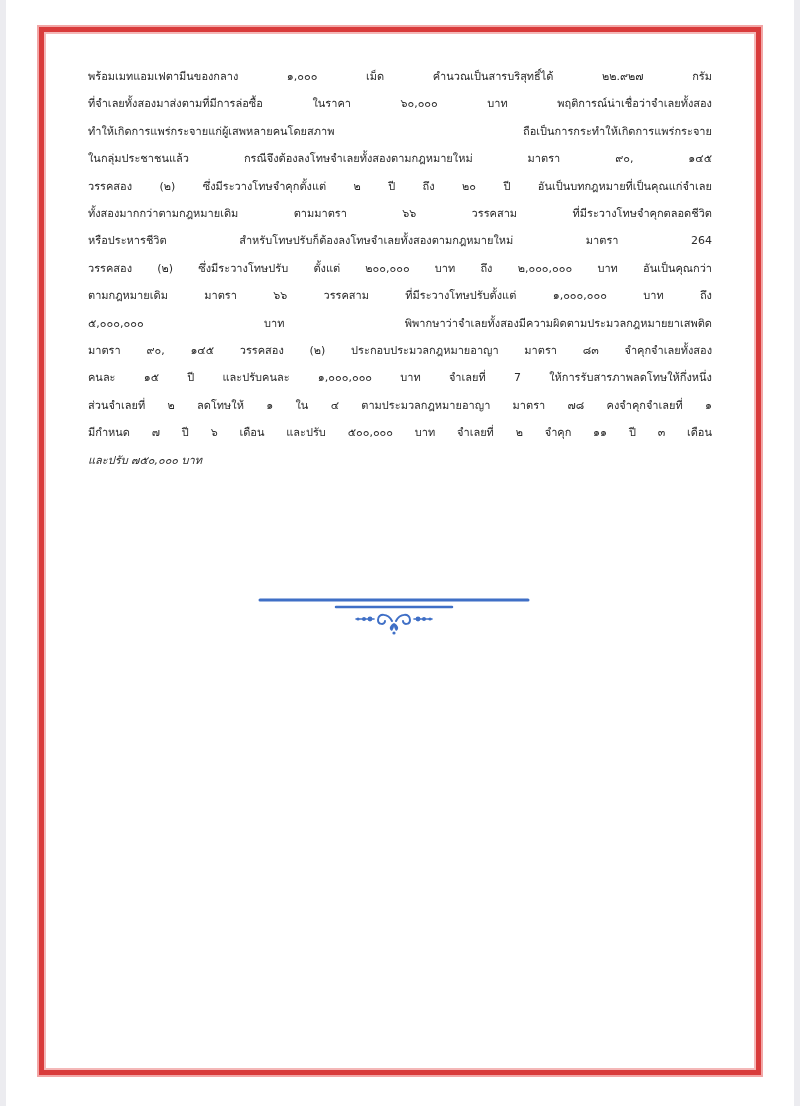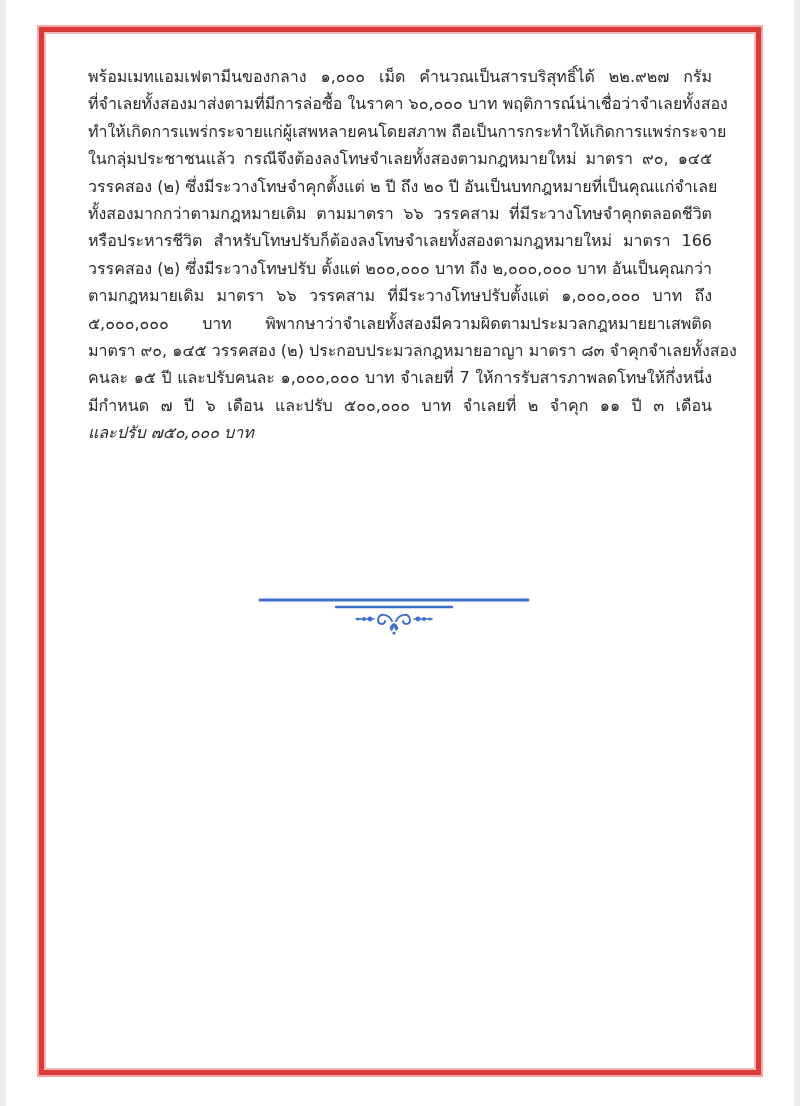--- a/index.html
+++ b/index.html
@@ -41,21 +41,21 @@
       left: 44px; top: 32px;
       width: 712px; height: 1038px;
       box-sizing: border-box;
       border: 2px solid #f4b8b8;
     }
     .page-text {
       position: absolute;
       left: 88px;
       top: 63px;
       width: 624px;
-      font-size: 16px;
+      font-size: 11px;
       line-height: 27.4px;
       color: #2a2a2a;
     }
     .page-text .line {
       display: block;
       white-space: nowrap;
       text-align: justify;
       text-align-last: justify;
     }
     .page-text .line.last {
@@ -80,26 +80,27 @@
 <div class="frame-main"></div>
 <div class="frame-inner"></div>
 
 <div class="page-text">
   <span class="line">พร้อมเมทแอมเฟตามีนของกลาง ๑,๐๐๐ เม็ด คำนวณเป็นสารบริสุทธิ์ได้ ๒๒.๙๒๗ กรัม</span>
   <span class="line">ที่จำเลยทั้งสองมาส่งตามที่มีการล่อซื้อ ในราคา ๖๐,๐๐๐ บาท พฤติการณ์น่าเชื่อว่าจำเลยทั้งสอง</span>
   <span class="line">ทำให้เกิดการแพร่กระจายแก่ผู้เสพหลายคนโดยสภาพ ถือเป็นการกระทำให้เกิดการแพร่กระจาย</span>
   <span class="line">ในกลุ่มประชาชนแล้ว กรณีจึงต้องลงโทษจำเลยทั้งสองตามกฎหมายใหม่ มาตรา ๙๐, ๑๔๕</span>
   <span class="line">วรรคสอง (๒) ซึ่งมีระวางโทษจำคุกตั้งแต่ ๒ ปี ถึง ๒๐ ปี อันเป็นบทกฎหมายที่เป็นคุณแก่จำเลย</span>
   <span class="line">ทั้งสองมากกว่าตามกฎหมายเดิม ตามมาตรา ๖๖ วรรคสาม ที่มีระวางโทษจำคุกตลอดชีวิต</span>
-  <span class="line">หรือประหารชีวิต สำหรับโทษปรับก็ต้องลงโทษจำเลยทั้งสองตามกฎหมายใหม่ มาตรา 166</span>
+  <span class="line">หรือประหารชีวิต สำหรับโทษปรับก็ต้องลงโทษจำเลยทั้งสองตามกฎหมายใหม่ มาตรา 264</span>
   <span class="line">วรรคสอง (๒) ซึ่งมีระวางโทษปรับ ตั้งแต่ ๒๐๐,๐๐๐ บาท ถึง ๒,๐๐๐,๐๐๐ บาท อันเป็นคุณกว่า</span>
   <span class="line">ตามกฎหมายเดิม มาตรา ๖๖ วรรคสาม ที่มีระวางโทษปรับตั้งแต่ ๑,๐๐๐,๐๐๐ บาท ถึง</span>
   <span class="line">๕,๐๐๐,๐๐๐ บาท พิพากษาว่าจำเลยทั้งสองมีความผิดตามประมวลกฎหมายยาเสพติด</span>
   <span class="line">มาตรา ๙๐, ๑๔๕ วรรคสอง (๒) ประกอบประมวลกฎหมายอาญา มาตรา ๘๓ จำคุกจำเลยทั้งสอง</span>
   <span class="line">คนละ ๑๕ ปี และปรับคนละ ๑,๐๐๐,๐๐๐ บาท จำเลยที่ 7 ให้การรับสารภาพลดโทษให้กึ่งหนึ่ง</span>
+  <span class="line">ส่วนจำเลยที่ ๒ ลดโทษให้ ๑ ใน ๔ ตามประมวลกฎหมายอาญา มาตรา ๗๘ คงจำคุกจำเลยที่ ๑</span>
   <span class="line">มีกำหนด ๗ ปี ๖ เดือน และปรับ ๕๐๐,๐๐๐ บาท จำเลยที่ ๒ จำคุก ๑๑ ปี ๓ เดือน</span>
   <span class="line last">และปรับ ๗๕๐,๐๐๐ บาท</span>
 </div>
 
 <div class="ornament">
   <svg width="272" height="40" viewBox="0 0 272 40" xmlns="http://www.w3.org/2000/svg">
     <g fill="none" stroke="#3f6fc6" stroke-linecap="round">
       <line x1="2" y1="5" x2="270" y2="5" stroke-width="3"></line>
       <line x1="78" y1="12" x2="194" y2="12" stroke-width="2.5"></line>
 

